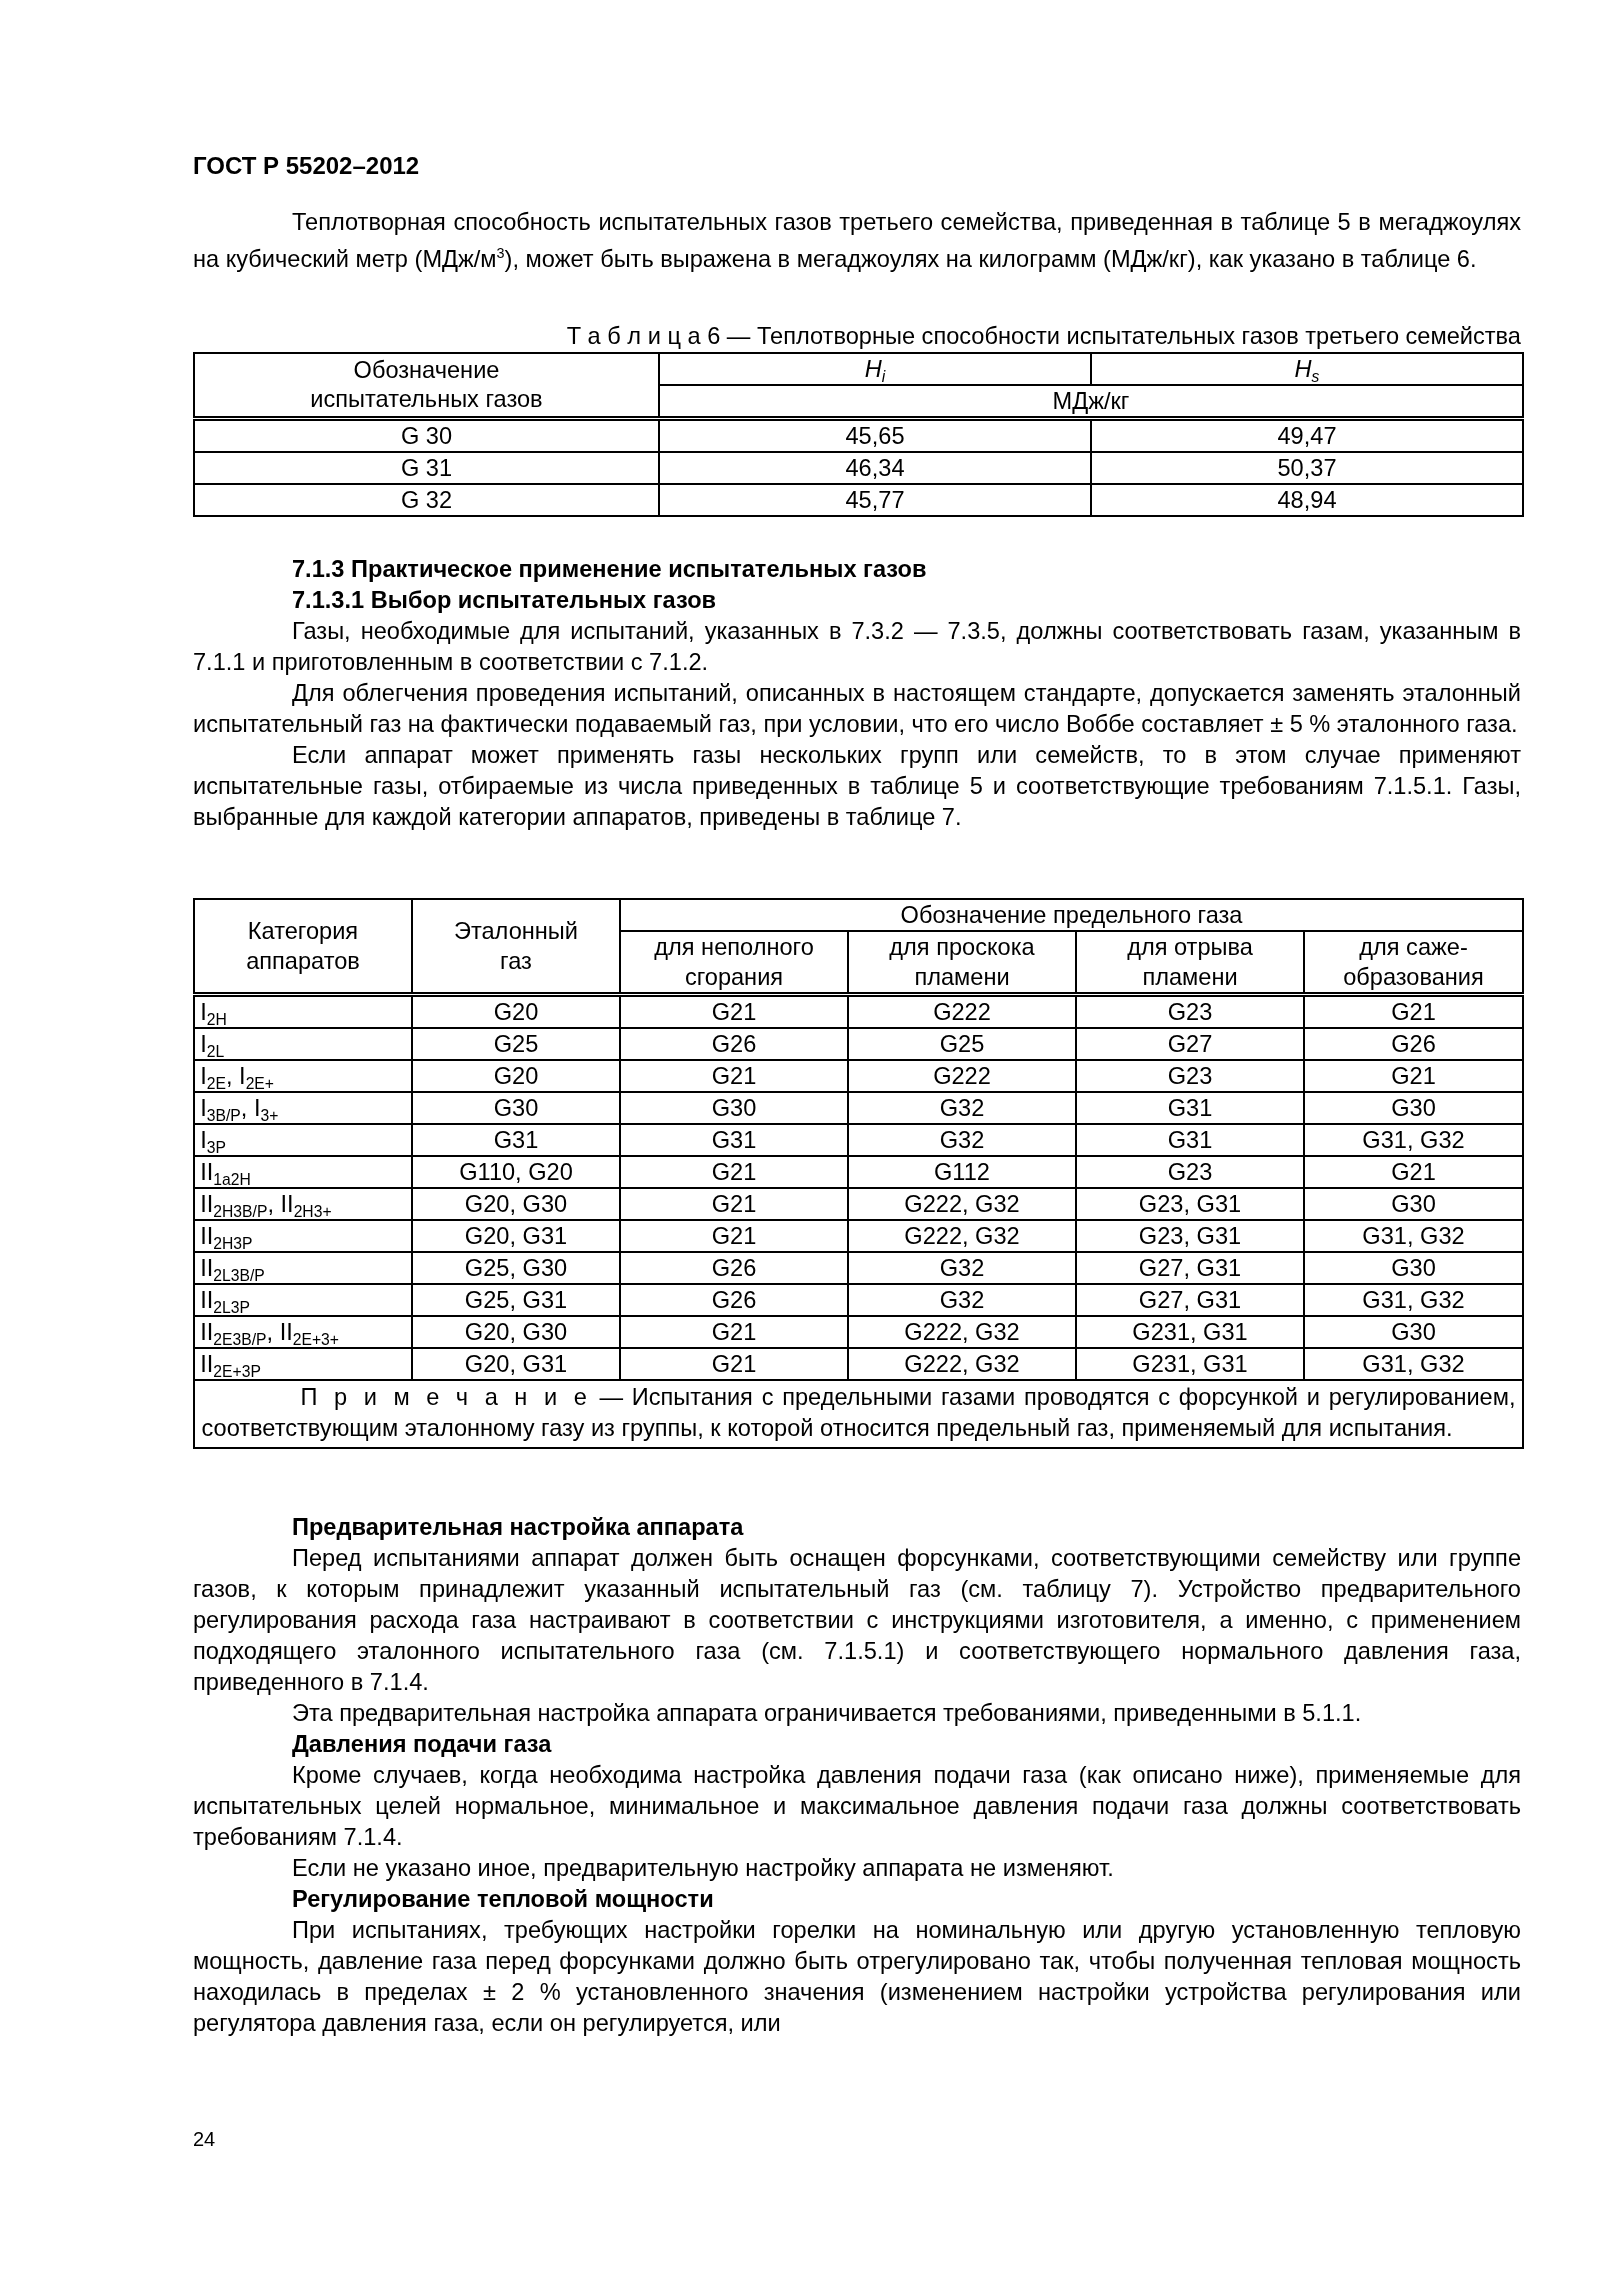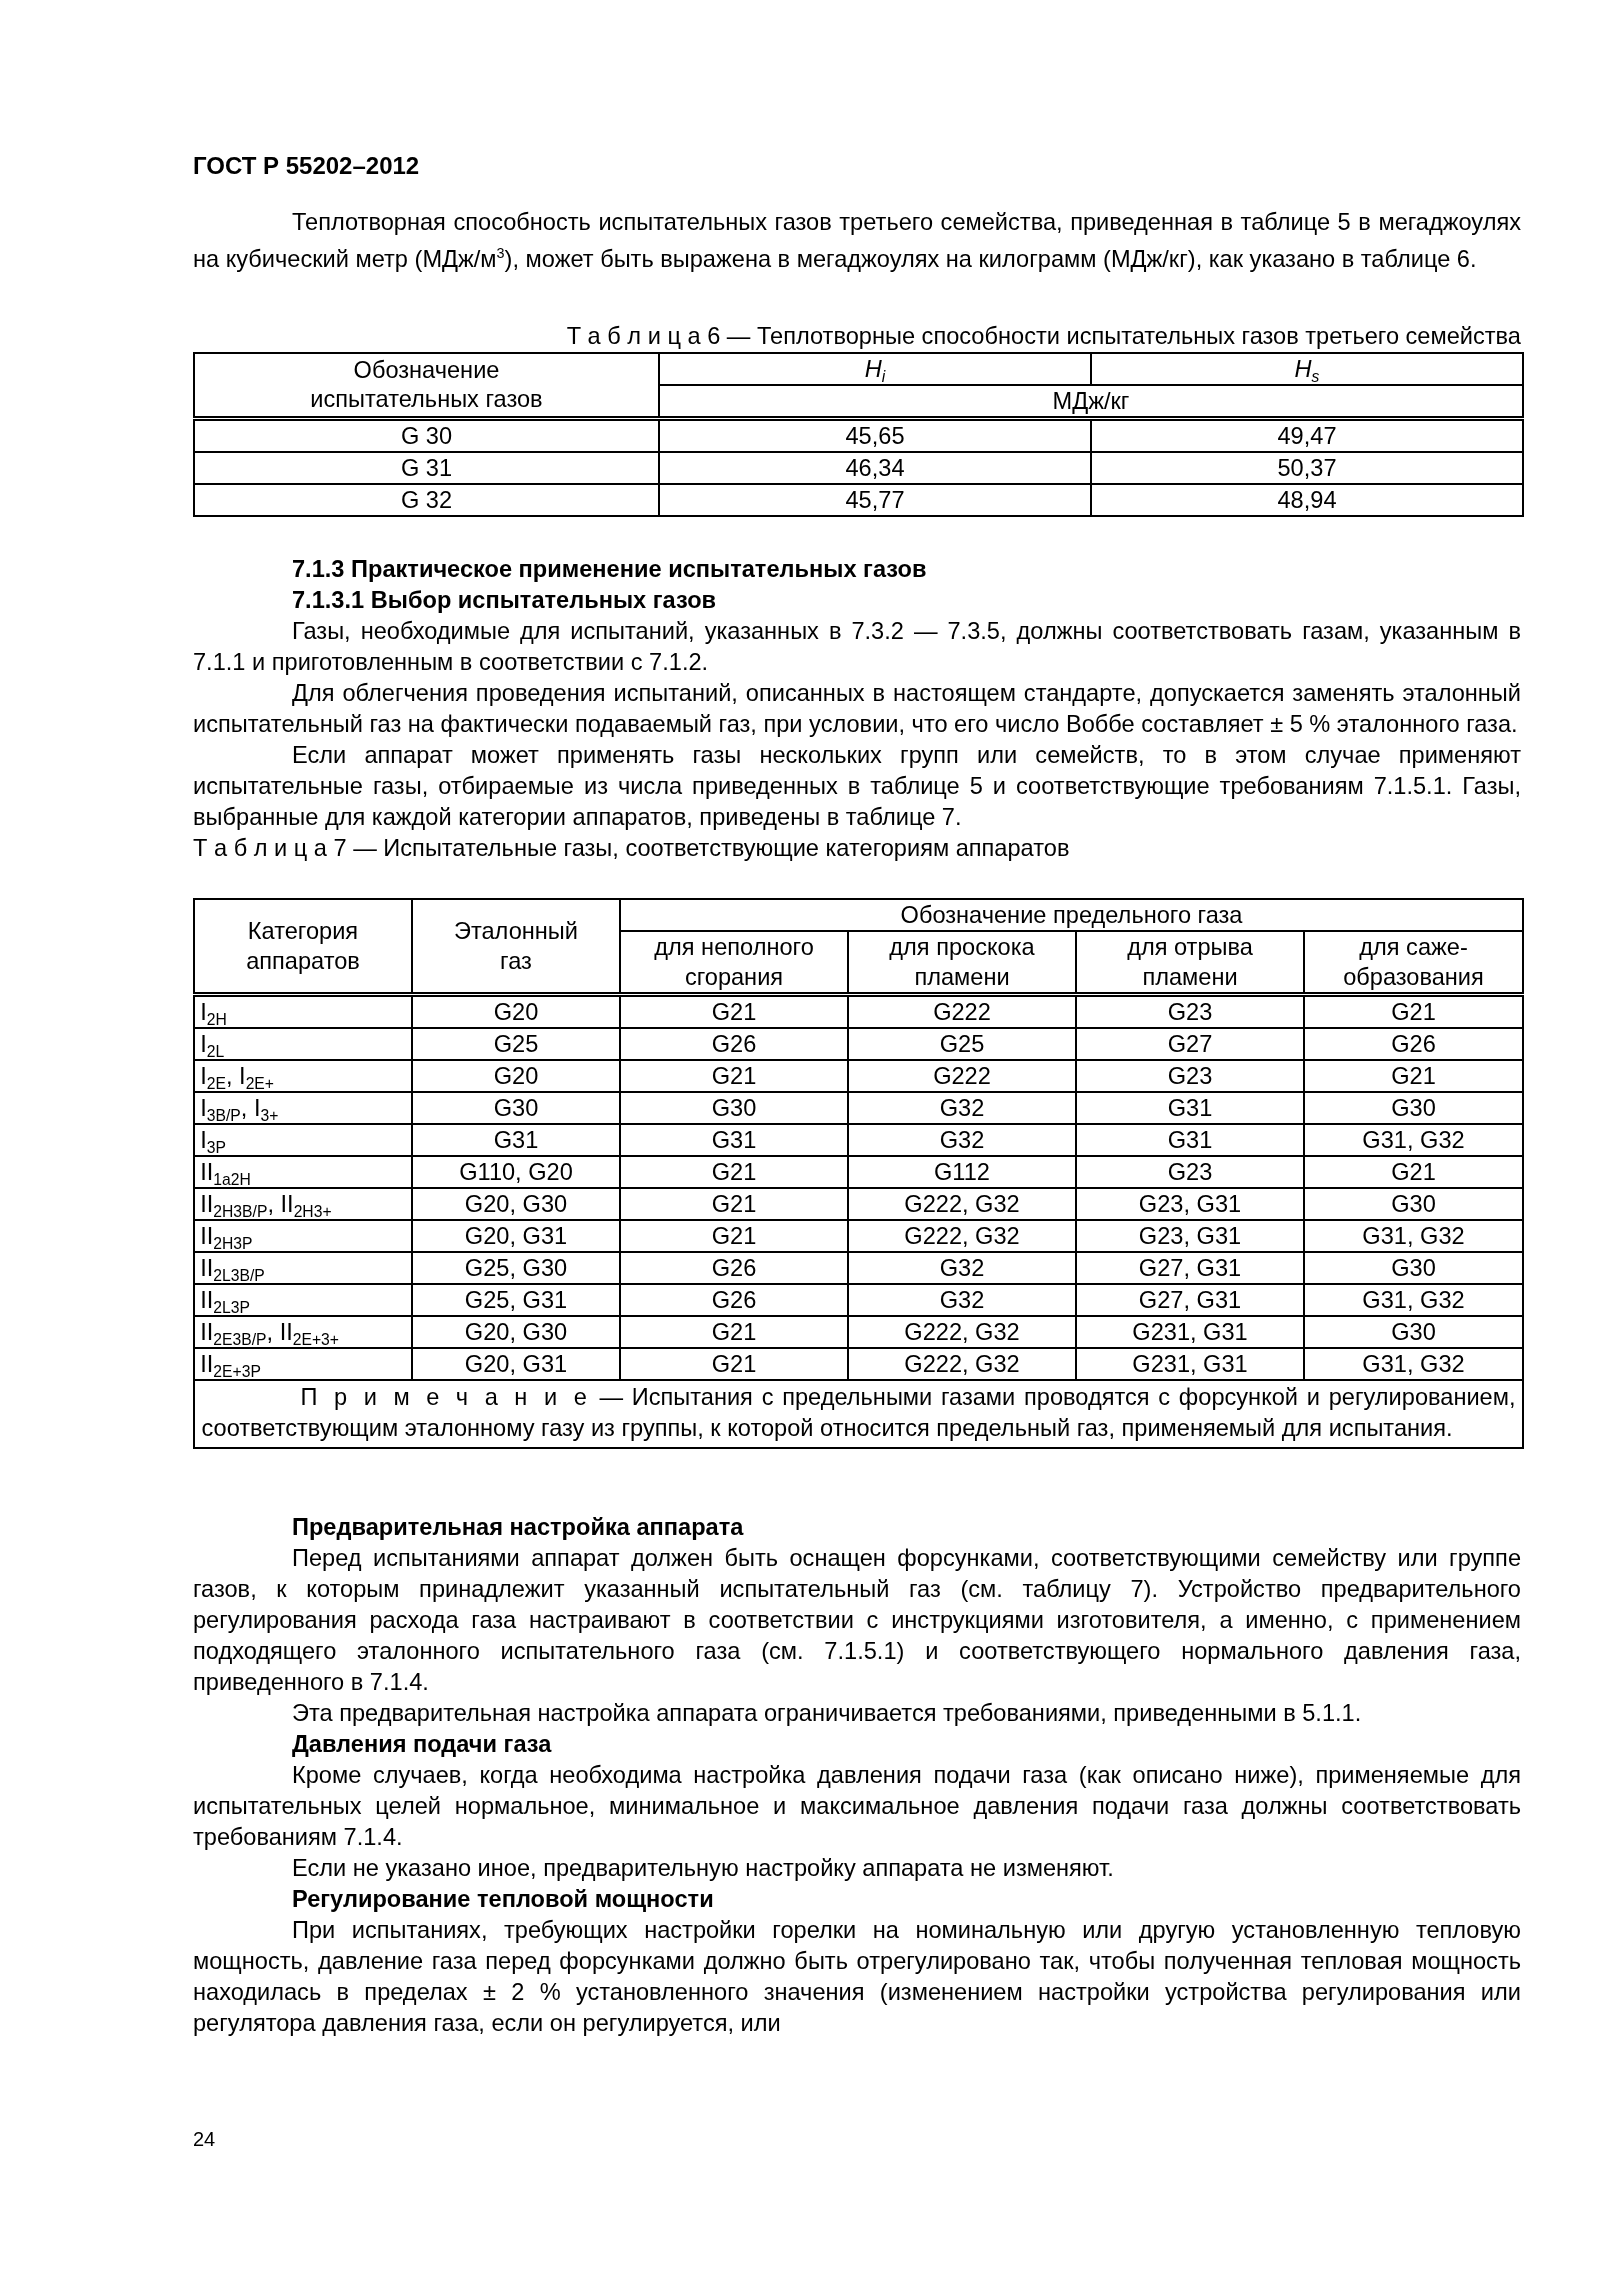--- a/index.html
+++ b/index.html
@@ -78,21 +78,20 @@
       </tbody>
     </table>
   </div>
 
   <div class="block" style="top:554px;">
     <p class="para indent bold">7.1.3  Практическое применение испытательных газов</p>
     <p class="para indent bold">7.1.3.1  Выбор испытательных газов</p>
     <p class="para indent">Газы, необходимые для испытаний, указанных в 7.3.2 — 7.3.5, должны соответствовать газам, указанным в 7.1.1 и приготовленным в соответствии с 7.1.2.</p>
     <p class="para indent">Для облегчения проведения испытаний, описанных в настоящем стандарте, допускается заменять эталонный испытательный газ на фактически подаваемый газ, при условии, что его число Воббе составляет ± 5 % эталонного газа.</p>
     <p class="para indent">Если аппарат может применять газы нескольких групп или семейств, то в этом случае применяют испытательные газы, отбираемые из числа приведенных в таблице 5 и соответствующие требованиям 7.1.5.1. Газы, выбранные для каждой категории аппаратов, приведены в таблице 7.</p>
-    <p class="para" style="text-align:left;"><span>Т а б л и ц а 7</span><span> — Испытательные газы, соответствующие категориям аппаратов</span></p>
   </div>
 
   <div class="block" style="top:898px;">
     <table class="t7">
       <colgroup>
         <col style="width:218px">
           <col style="width:208px">
           <col style="width:228px">
         <col style="width:228px">
           <col style="width:228px">

